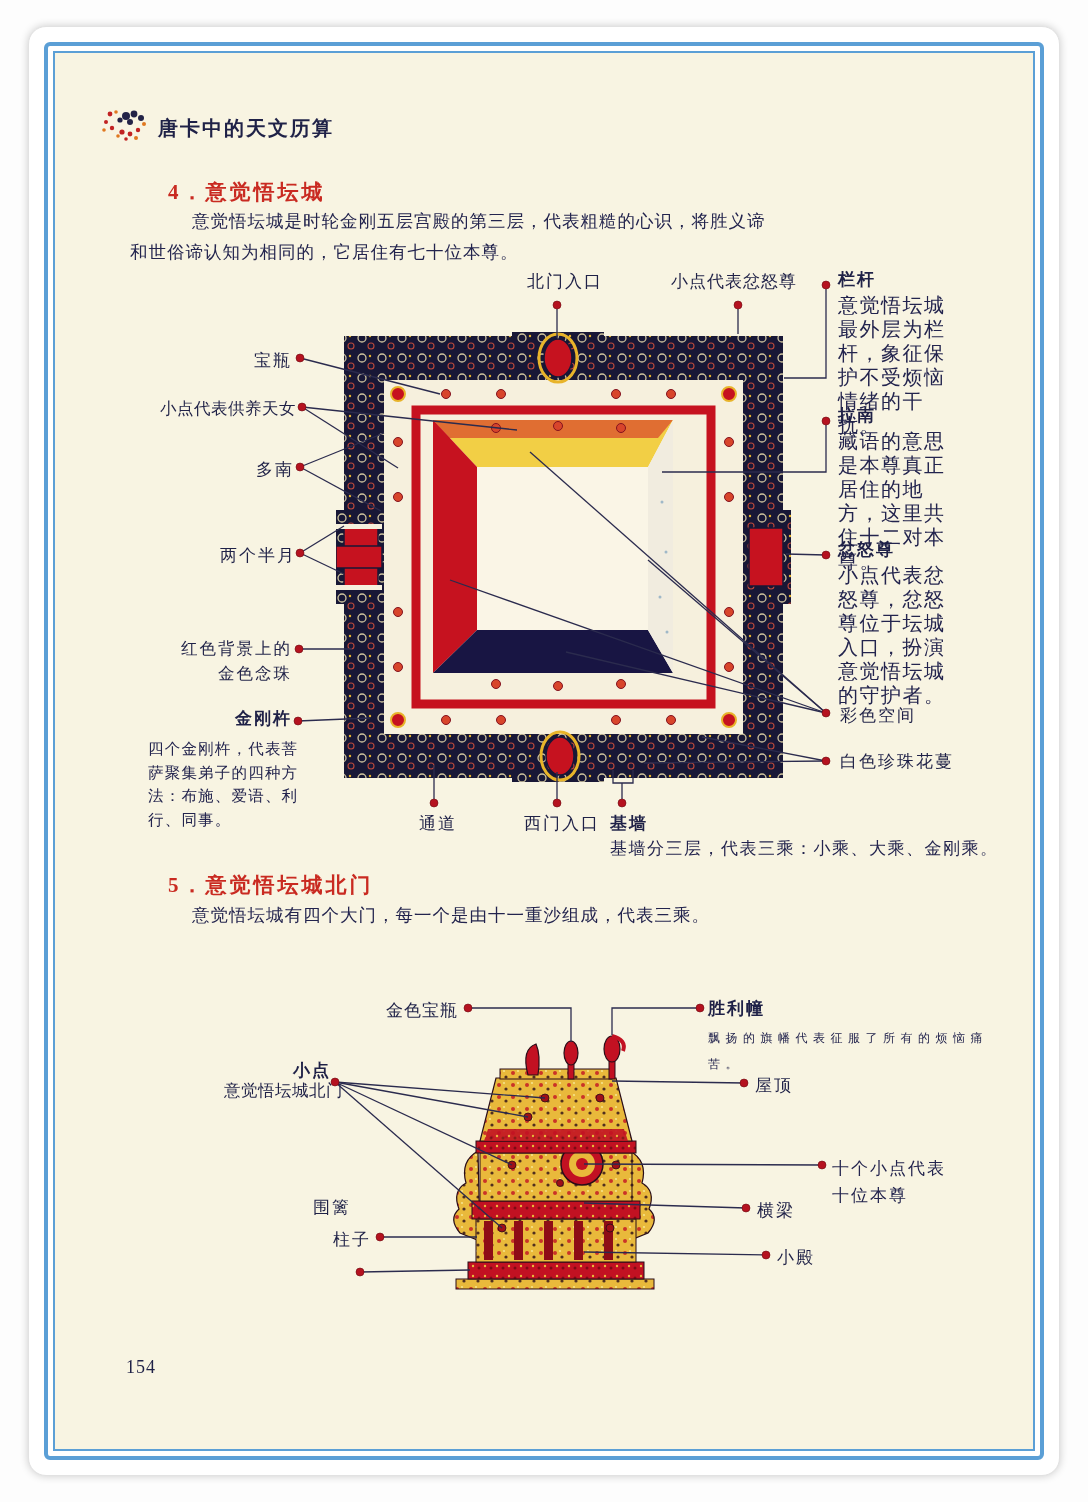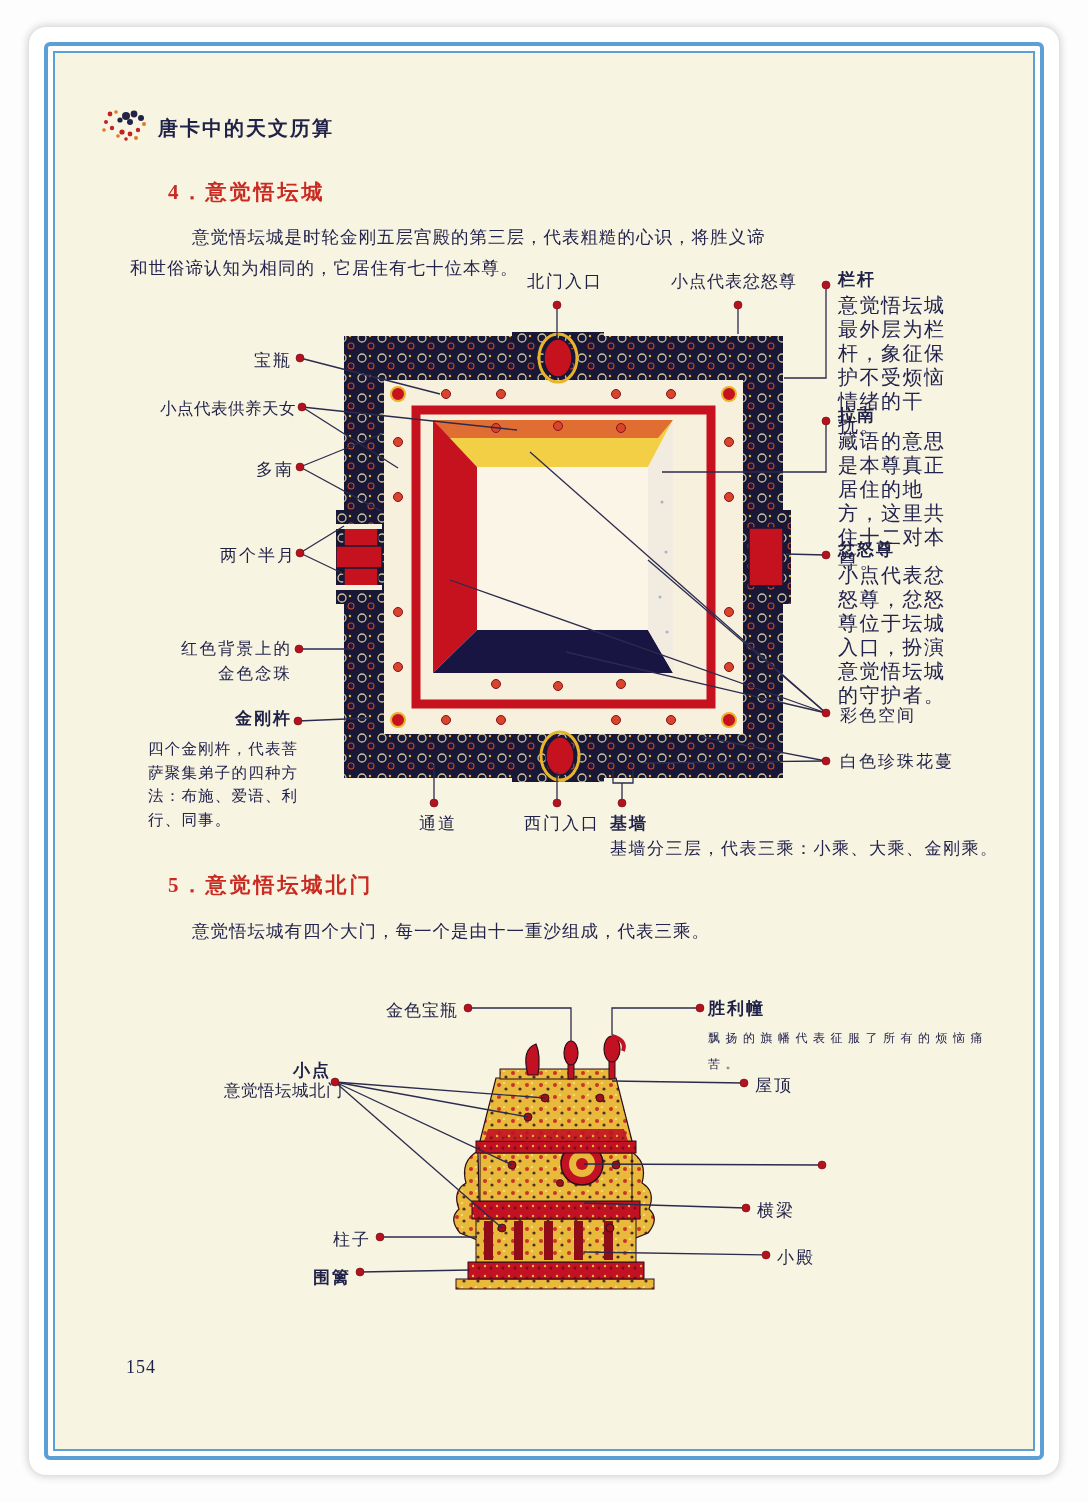--- a/index.html
+++ b/index.html
@@ -6,21 +6,21 @@
   body{width:1088px;height:1502px;position:relative;background:#fdfdfd;
        font-family:"Liberation Serif", serif;color:#23244e;}
   .card{position:absolute;left:28px;top:26px;right:28px;bottom:26px;background:#ffffff;
         border-radius:18px;box-shadow:0 0 8px rgba(0,0,0,.20);border:1px solid #e2e2e2;}
   .bframe1{position:absolute;left:44px;top:42px;right:44px;bottom:42px;border:4px solid #5b9fd6;border-radius:6px;}
   .bframe2{position:absolute;left:53px;top:51px;right:53px;bottom:51px;border:2px solid #5b9fd6;background:#f8f4e2;}
   .content{position:absolute;left:0;top:0;width:1088px;height:1502px;}
   .abs{position:absolute;}
   .hdr-title{font-size:20px;font-weight:bold;letter-spacing:2px;color:#1f2147;}
   .sec-head{font-size:21px;font-weight:bold;letter-spacing:3px;color:#c92a21;}
-  .para{font-size:17.5px;line-height:31px;letter-spacing:1px;color:#23244e;text-indent:62px;margin-top:16px;}
+  .para{font-size:17.5px;line-height:31px;letter-spacing:1px;color:#23244e;text-indent:62px;}
   .lbl{font-size:17px;letter-spacing:2px;color:#1f2147;white-space:nowrap;}
   .lbl-b{font-weight:bold;}
   .blk{font-size:20px;line-height:24px;letter-spacing:1.5px;color:#23244e;white-space:normal;}
   .rt{text-align:right;}
   .pgnum{font-size:18px;color:#1f2147;letter-spacing:1px;}
   .overlay{position:absolute;left:0;top:0;pointer-events:none;}
 </style>
 </head>
 <body>
 
@@ -231,24 +231,25 @@
   </svg>
 
   <div class="abs lbl rt" style="left:370px;top:999px;width:88px;letter-spacing:1px;">金色宝瓶</div>
   <div class="abs lbl lbl-b" style="left:708px;top:997px;">胜利幢</div>
   <div class="abs blk" style="left:708px;top:1025px;width:288px;font-size:12px;letter-spacing:5.5px;line-height:26px;">飘扬的旗幡代表征服了所有的烦恼痛苦。</div>
 
   <div class="abs lbl lbl-b" style="left:293px;top:1059px;">小点</div>
   <div class="abs lbl" style="left:224px;top:1080px;font-size:16.5px;letter-spacing:0.5px;">意觉悟坛城北门</div>
 
   <div class="abs lbl" style="left:755px;top:1074px;">屋顶</div>
+  <div class="abs blk" style="left:832px;top:1155px;width:130px;font-size:17px;letter-spacing:2px;line-height:27px;">十个小点代表十位本尊</div>
   <div class="abs lbl" style="left:757px;top:1199px;">横梁</div>
   <div class="abs lbl" style="left:333px;top:1228px;">柱子</div>
   <div class="abs lbl" style="left:777px;top:1246px;">小殿</div>
-  <div class="abs lbl" style="left:313px;top:1266px;font-weight:bold;">围篱</div>
+  <div class="abs lbl" style="left:313px;top:1196px;">围篱</div>
 
   <div class="abs pgnum" style="left:126px;top:1357px;">154</div>
 
   <svg class="overlay" width="1088" height="1502">
     <g stroke="#2b2b4e" stroke-width="1.3" fill="none">
       <line x1="557" y1="309" x2="557" y2="338"></line>
       <line x1="738" y1="309" x2="738" y2="334"></line>
       <polyline points="826,289 826,378 784,378"></polyline>
       <polyline points="826,425 826,472 662,472"></polyline>
       <line x1="826" y1="555" x2="786" y2="554"></line>

